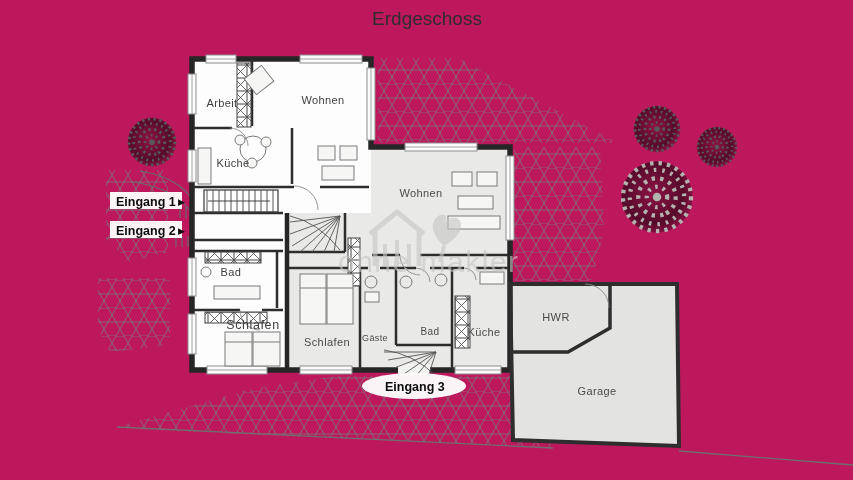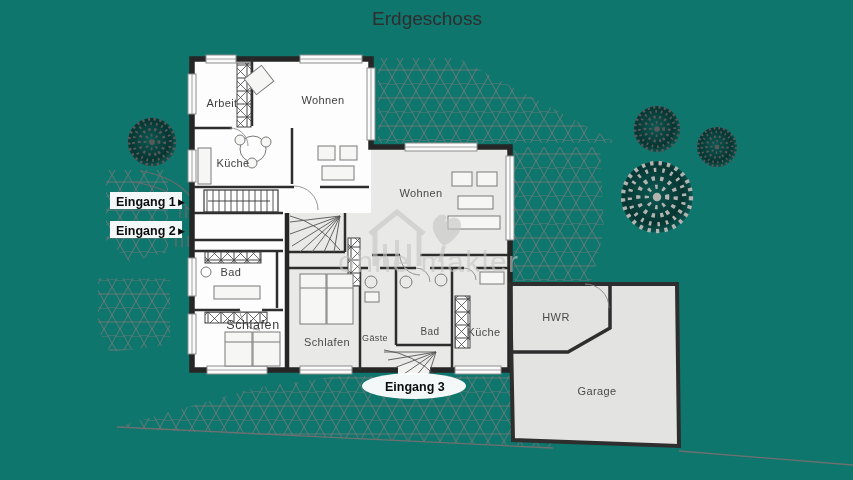--- a/index.html
+++ b/index.html
@@ -1,16 +1,16 @@
 <!DOCTYPE html>
 <html><head>
 <meta charset="utf-8">
 <style>
   html,body{margin:0;padding:0;background:#fff;}
-  .canvas{position:relative;width:853px;height:480px;background:#0f766e;overflow:hidden;
+  .canvas{position:relative;width:853px;height:480px;background:#be185d;overflow:hidden;
           font-family:"Liberation Sans", sans-serif;}
   svg{position:absolute;left:0;top:0;}
   text{font-family:"Liberation Sans", sans-serif;}
   .title-text{font-size:19px;fill:#2e2e2e;}
   .room-label{font-size:11px;fill:#3d3d3d;letter-spacing:.4px;}
   .room-label-gray{font-size:11px;fill:#4a4a4a;letter-spacing:.4px;}
   .room-label-big{font-size:12.5px;fill:#3d3d3d;letter-spacing:.6px;}
   .bold-label{font-size:12.5px;font-weight:bold;fill:#0c0c0c;}
   .arrow-glyph{font-size:9px;fill:#0c0c0c;}
   .wm{opacity:.62;}

